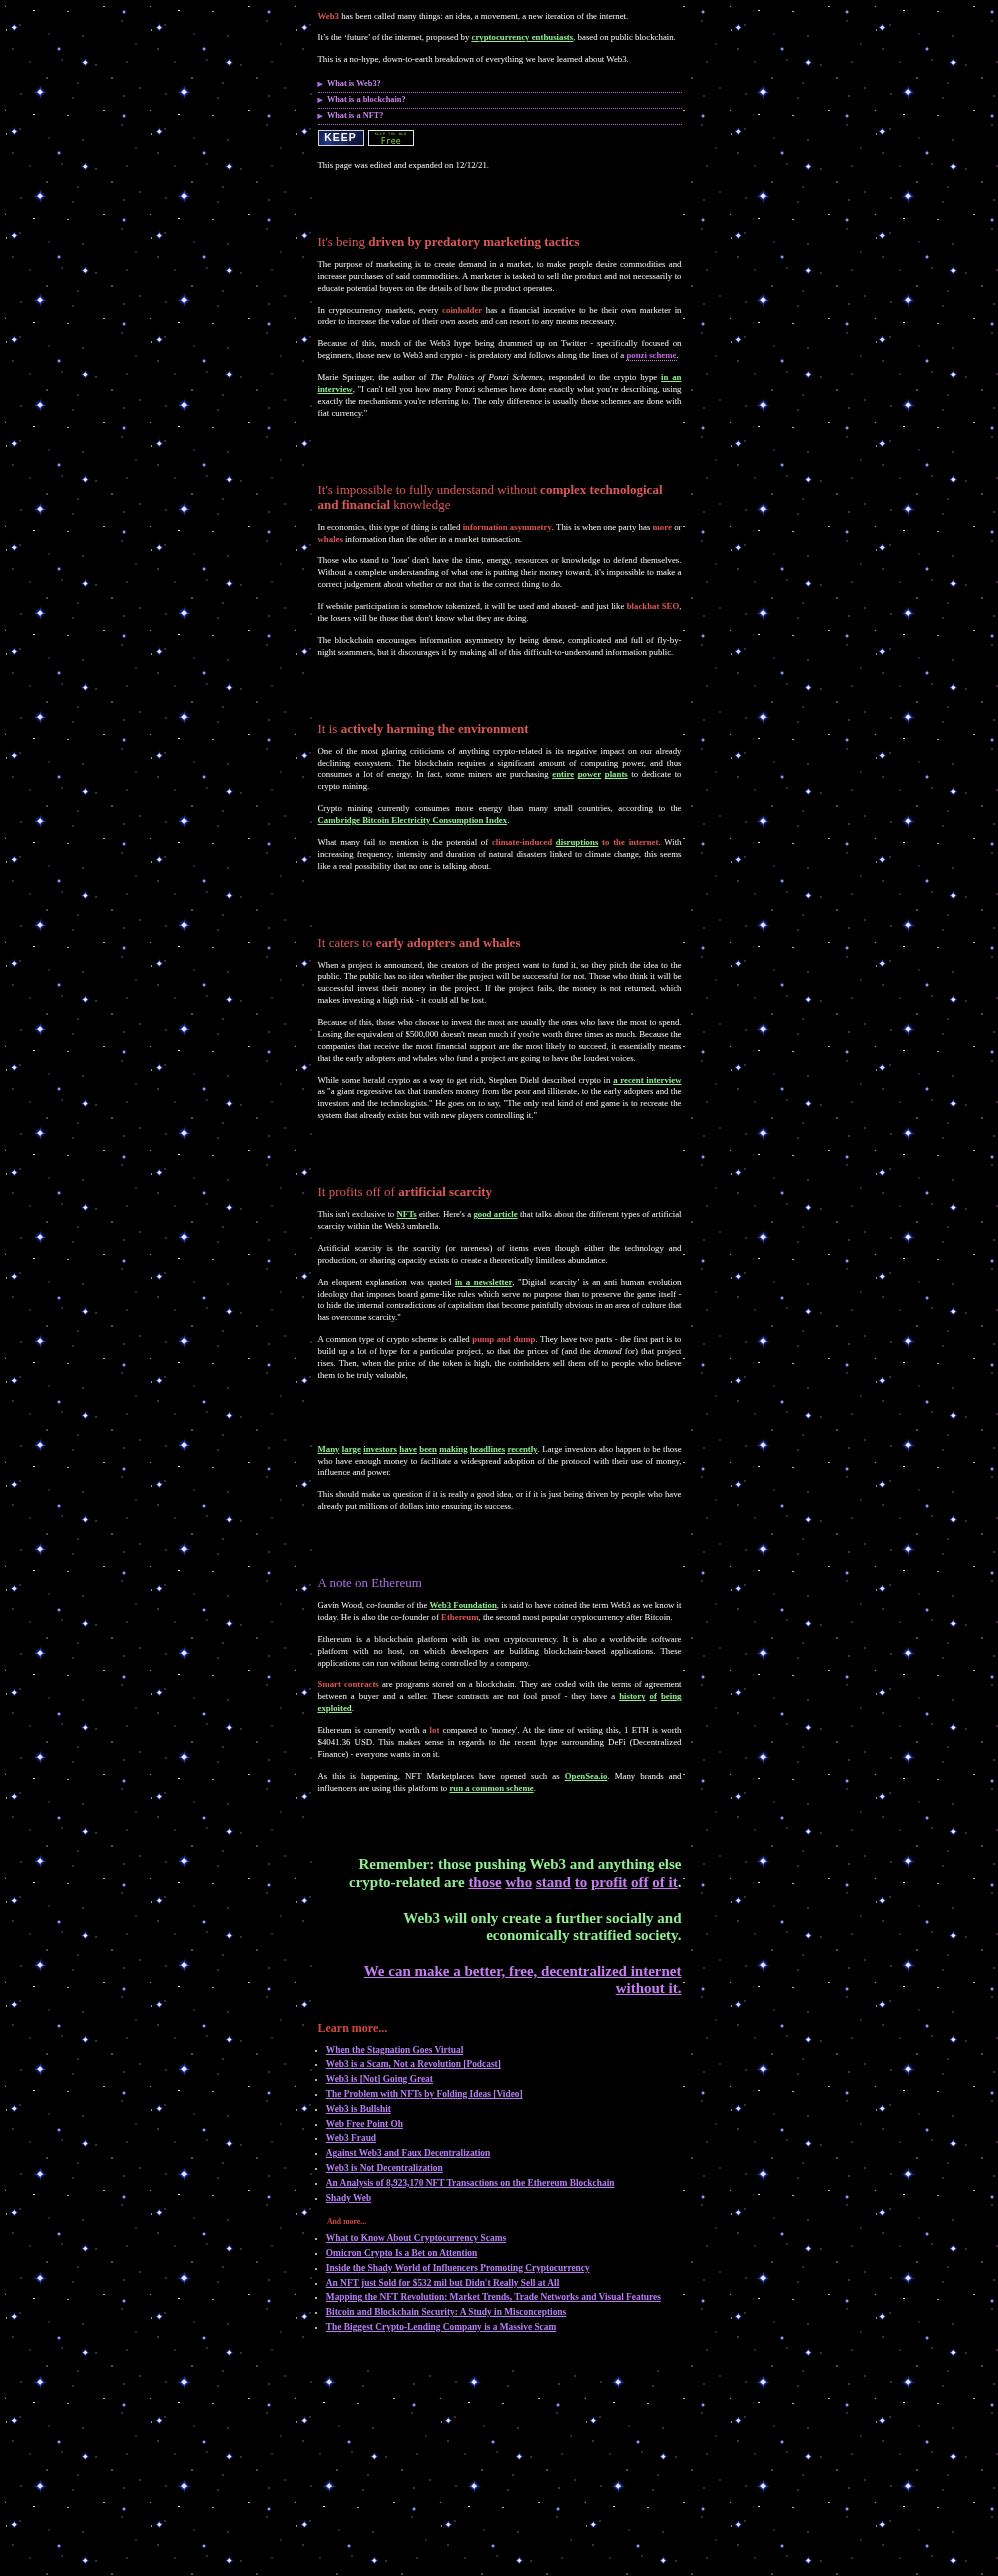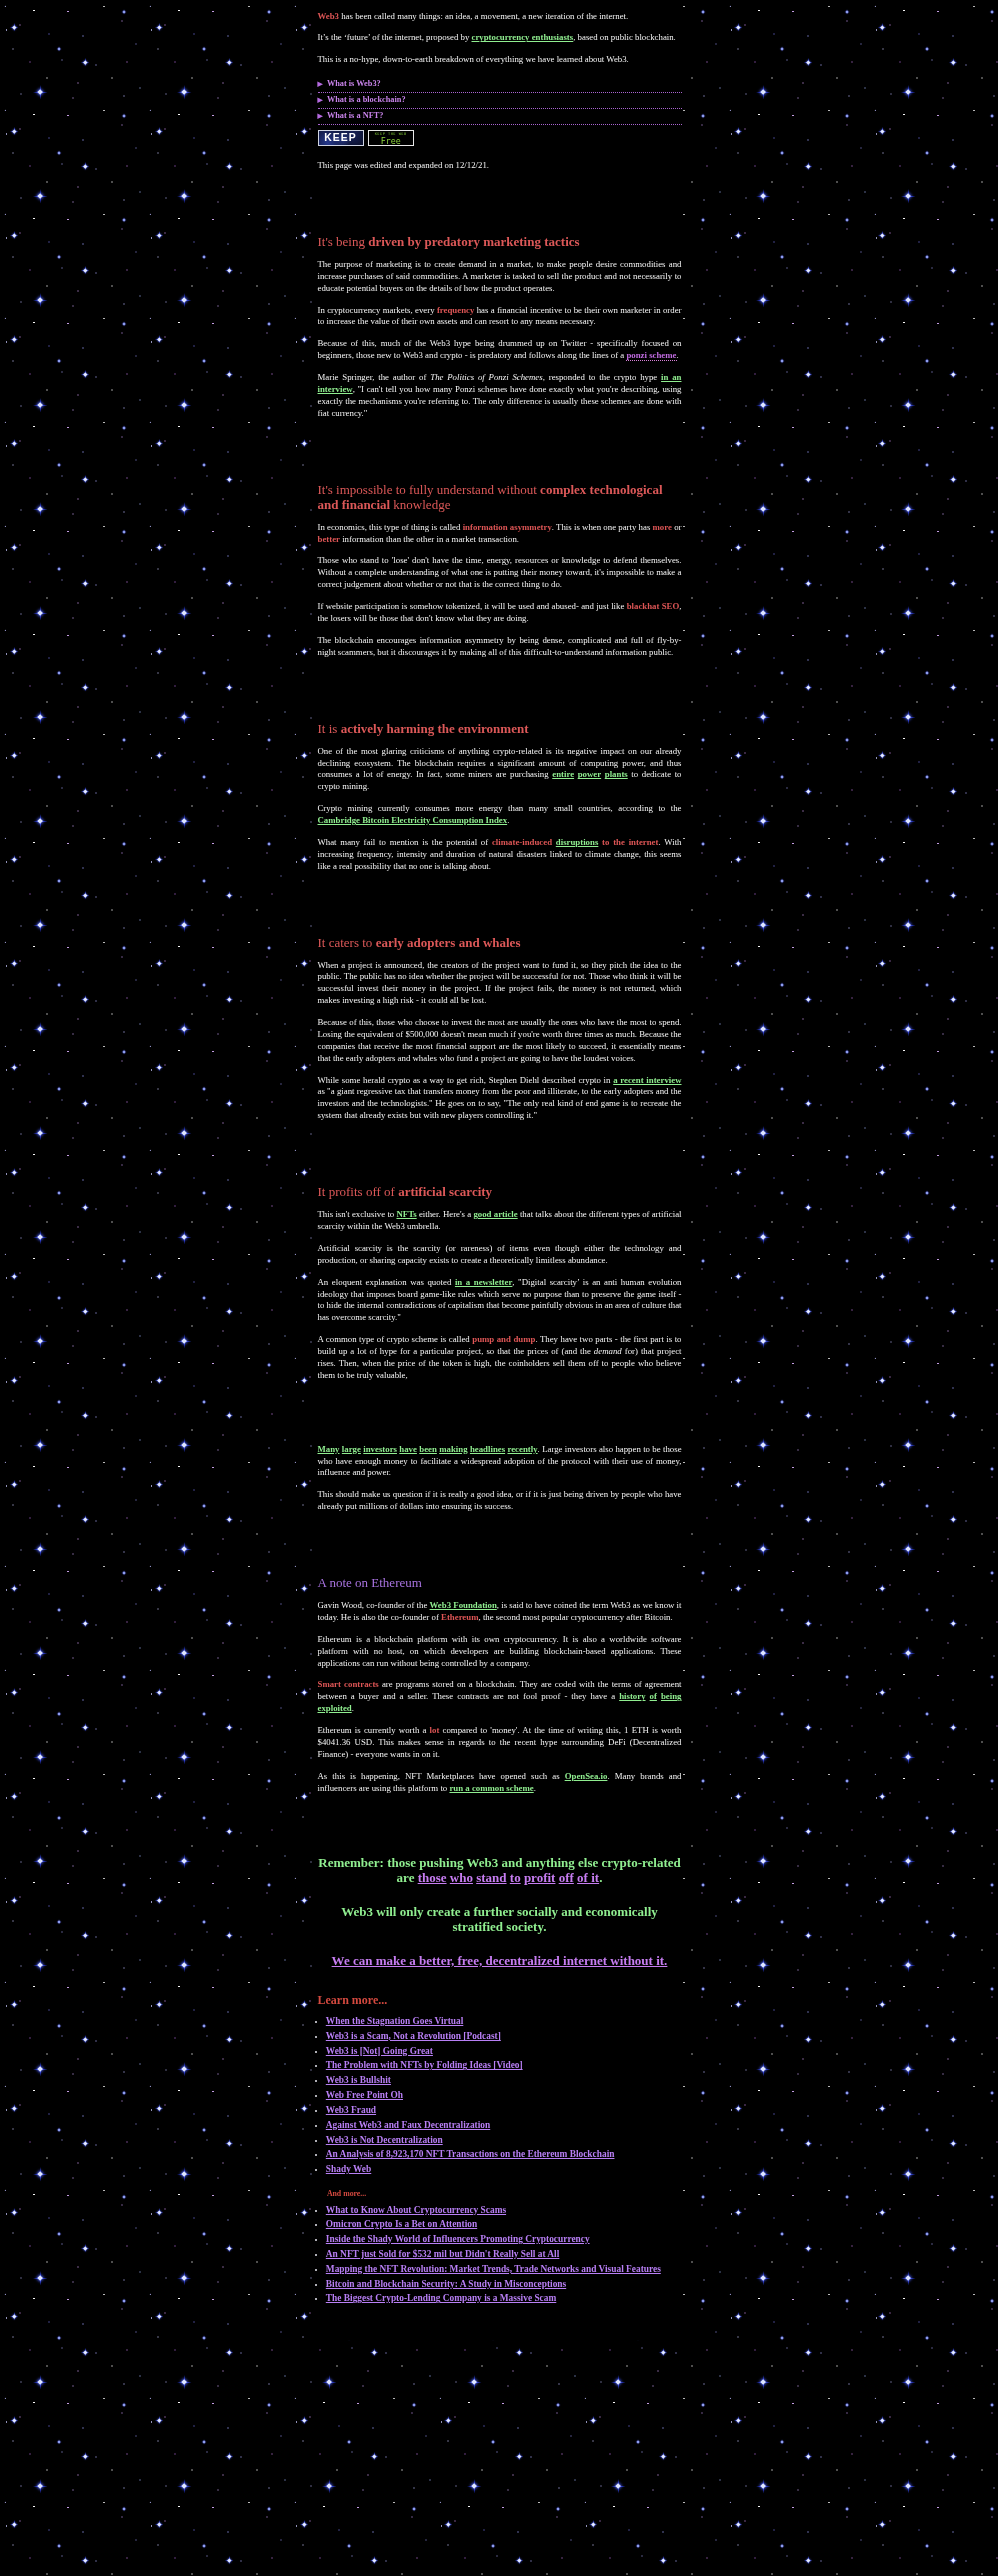--- a/index.html
+++ b/index.html
@@ -125,22 +125,22 @@
 
   
   section.topic { margin-top: 62px; }
   h2.sec { font-size: 13px; line-height: 1.16; font-weight: normal;
     margin: 0 0 3.1px 0; text-align: left; }
   h2.sec.red    { color: #dc5858; }
   h2.sec.purple { color: #a873e0; }
 
   
   #outro { margin-top: 62px; }
-  h2.big { font-size: 13px; line-height: 1.14; font-weight: bold;
-    color: #90ee90; margin: 0 0 19px 0; text-align: center; }
+  h2.big { font-size: 15px; line-height: 1.14; font-weight: bold;
+    color: #90ee90; margin: 0 0 19px 0; text-align: right; }
   h2.big .lnk-purple { color: #c77df2; }
   h3[data-name="learn-more-heading"] { color: #d4493f; font-size: 12px; font-weight: bold;
     margin: 23px 0 7.3px 0; }
   ul.linklist { margin: 4.2px 0; padding-left: 8.3px; }
   ul.linklist li { margin: 0 0 2.6px 0; font-size: 9.4px; line-height: 1.3; }
   ul.linklist li::marker { color: #e9e9f2; font-size: 6.2px; }
   #and-more-heading { color: #d4493f; font-size: 7.8px; font-weight: bold;
     margin: 13.5px 0 4.2px 9.4px; }
 </style>
 </head>
@@ -1039,27 +1039,27 @@
   <div id="badges" data-name="badge-row">
     <span class="badge" id="badge-keep" data-name="keep-badge">KEEP</span><span class="badge" id="badge-free" data-name="keep-the-web-free-badge"><span class="top" data-name="badge-free-top-label">KEEP THE WEB</span><span class="bottom" data-name="badge-free-bottom-label">Free</span></span>
   </div>
 
   <p class="plain" id="edited-note" data-name="edited-note">This page was edited and expanded on 12/12/21.</p>
 
   <div id="sections" data-name="sections-container">
       <section class="topic" data-name="section-1">
         <h2 class="sec red" data-name="section-heading">It's being <span class="t-b" data-name="styled-text">driven by predatory marketing tactics</span></h2>
         <p class="body" data-name="section-paragraph">The purpose of marketing is to create demand in a market, to make people desire commodities and increase purchases of said commodities. A marketer is tasked to sell the product and not necessarily to educate potential buyers on the details of how the product operates.</p>
-        <p class="body" data-name="section-paragraph">In cryptocurrency markets, every <span class="t-red" data-name="styled-text">frequency</span> has a financial incentive to be their own marketer in order to increase the value of their own assets and can resort to any means necessary.</p>
+        <p class="body" data-name="section-paragraph">In cryptocurrency markets, every <span class="t-red" data-name="styled-text">coinholder</span> has a financial incentive to be their own marketer in order to increase the value of their own assets and can resort to any means necessary.</p>
         <p class="body" data-name="section-paragraph">Because of this, much of the Web3 hype being drummed up on Twitter - specifically focused on beginners, those new to Web3 and crypto - is predatory and follows along the lines of a <a class="lnk-dotted" href="#" data-name="ponzi-scheme-link">ponzi scheme</a>.</p>
         <p class="body" data-name="section-paragraph">Marie Springer, the author of <span class="t-i" data-name="styled-text">The Politics of Ponzi Schemes</span>, responded to the crypto hype <a class="lnk-green" href="#" data-name="interview-link">in an interview</a>, "I can't tell you how many Ponzi schemes have done exactly what you're describing, using exactly the mechanisms you're referring to. The only difference is usually these schemes are done with fiat currency."</p>
       </section>
       <section class="topic" data-name="section-2">
         <h2 class="sec red" data-name="section-heading">It's impossible to fully understand without <span class="t-b" data-name="styled-text">complex technological and financial</span> knowledge</h2>
-        <p class="body" data-name="section-paragraph">In economics, this type of thing is called <span class="t-red" data-name="styled-text">information asymmetry</span>. This is when one party has <span class="t-red" data-name="styled-text">more</span> or <span class="t-red" data-name="styled-text">better</span> information than the other in a market transaction.</p>
+        <p class="body" data-name="section-paragraph">In economics, this type of thing is called <span class="t-red" data-name="styled-text">information asymmetry</span>. This is when one party has <span class="t-red" data-name="styled-text">more</span> or <span class="t-red" data-name="styled-text">whales</span> information than the other in a market transaction.</p>
         <p class="body" data-name="section-paragraph">Those who stand to 'lose' don't have the time, energy, resources or knowledge to defend themselves. Without a complete understanding of what one is putting their money toward, it's impossible to make a correct judgement about whether or not that is the correct thing to do.</p>
         <p class="body" data-name="section-paragraph">If website participation is somehow tokenized, it will be used and abused- and just like <span class="t-red" data-name="styled-text">blackhat SEO</span>, the losers will be those that don't know what they are doing.</p>
         <p class="body" data-name="section-paragraph">The blockchain encourages information asymmetry by being dense, complicated and full of fly-by-night scammers, but it discourages it by making all of this difficult-to-understand information public.</p>
       </section>
       <section class="topic" data-name="section-3">
         <h2 class="sec red" data-name="section-heading">It is <span class="t-b" data-name="styled-text">actively harming the environment</span></h2>
         <p class="body" data-name="section-paragraph">One of the most glaring criticisms of anything crypto-related is its negative impact on our already declining ecosystem. The blockchain requires a significant amount of computing power, and thus consumes a lot of energy. In fact, some miners are purchasing <a class="lnk-green" href="#" data-name="entire-link">entire</a> <a class="lnk-green" href="#" data-name="power-link">power</a> <a class="lnk-green" href="#" data-name="plants-link">plants</a> to dedicate to crypto mining.</p>
         <p class="body" data-name="section-paragraph">Crypto mining currently consumes more energy than many small countries, according to the <a class="lnk-green" href="#" data-name="cambridge-index-link">Cambridge Bitcoin Electricity Consumption Index</a>.</p>
         <p class="body" data-name="section-paragraph">What many fail to mention is the potential of <span class="t-red" data-name="styled-text">climate-induced</span> <a class="lnk-green" href="#" data-name="disruptions-link">disruptions</a> <span class="t-red" data-name="styled-text">to the internet</span>. With increasing frequency, intensity and duration of natural disasters linked to climate change, this seems like a real possibility that no one is talking about.</p>
       </section>

